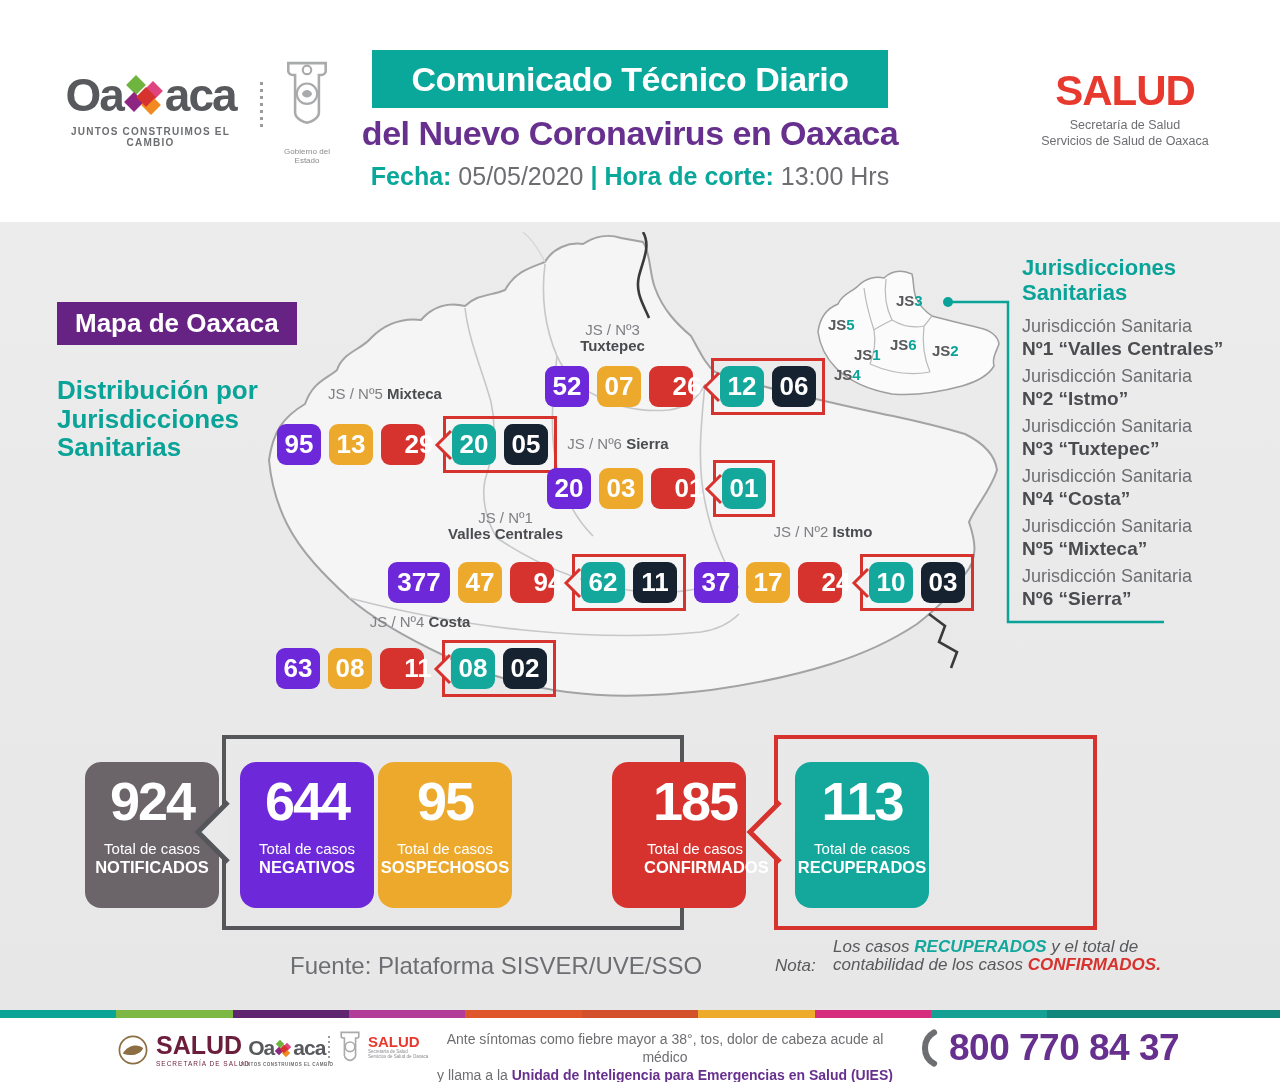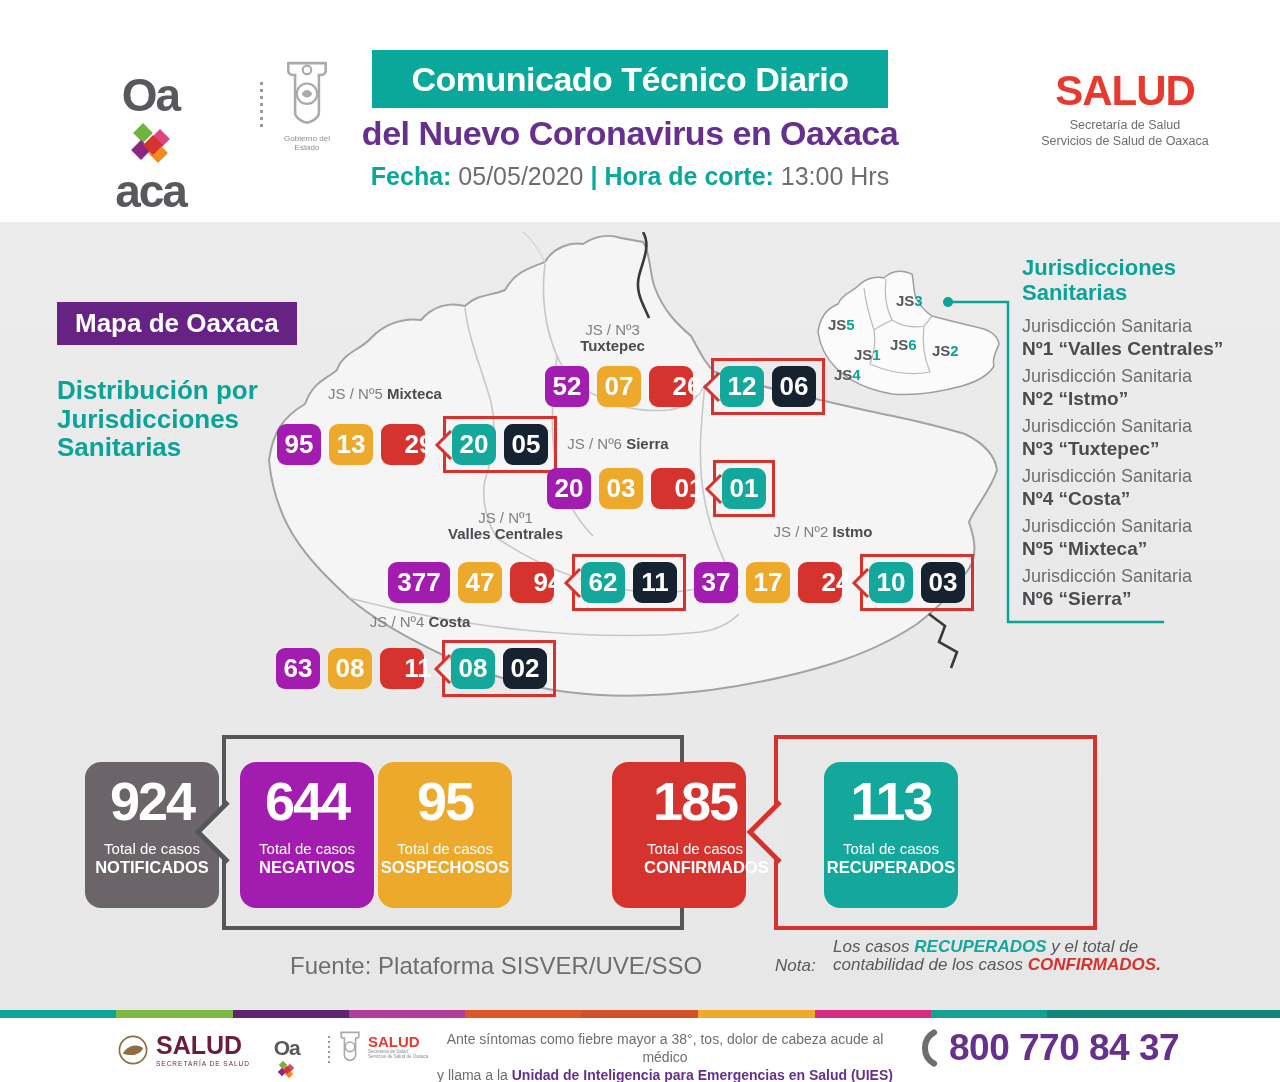--- a/index.html
+++ b/index.html
@@ -10,33 +10,33 @@
   .hdr-teal-banner { position:absolute; left:372px; top:50px; width:516px; height:58px;
     background:#0aa79b; color:#fff; font-size:34px; font-weight:bold;
     display:flex; align-items:center; justify-content:center; letter-spacing:-0.5px; }
   .hdr-subtitle { position:absolute; left:330px; top:114px; width:600px; text-align:center;
     color:#67308f; font-size:34px; font-weight:800; letter-spacing:-0.5px; }
   .hdr-fecha { position:absolute; left:300px; top:162px; width:660px; text-align:center;
     font-size:25px; color:#6d6e71; }
   .hdr-fecha .lbl { color:#0aa79b; font-weight:bold; }
   .oax-logo { position:absolute; left:48px; top:68px; width:205px; text-align:center; }
   .oax-word { display:flex; align-items:center; justify-content:center; gap:2px;
-    font-size:46px; font-weight:800; color:#58595c; letter-spacing:-2px;flex-direction:column; }
+    font-size:46px; font-weight:800; color:#58595c; letter-spacing:-2px; }
   .diamond-cluster { position:relative; width:38px; height:38px; display:inline-block; }
   .diamond-cluster i { position:absolute; width:14px; height:14px; transform:rotate(45deg); }
   .dc-n { left:4px;  top:2px;  background:#6fb43e; }
   .dc-e { left:21px; top:8px;  background:#e0447e; }
   .dc-w { left:2px;  top:19px; background:#8d2582; }
   .dc-s { left:19px; top:22px; background:#f08a21; }
   .dc-c { left:14px; top:14px; width:9px; height:9px; background:#d7332e; }
   .oax-tagline { margin-top:4px; font-size:10px; font-weight:bold; color:#6d6e71; letter-spacing:1.2px; }
   .hdr-dots { position:absolute; left:260px; top:82px; display:flex; flex-direction:column; gap:4px; }
   .hdr-dots span { width:3px; height:3px; background:#9a9b9e; }
   .crest-block { position:absolute; left:272px; top:58px; width:70px; text-align:center; }
-  .crest-caption { font-size:8px; color:#8a8b8e; margin-top:4px; }
+  .crest-caption { font-size:8px; color:#8a8b8e; margin-top:17px; }
   .salud-logo { position:absolute; left:1040px; top:70px; width:170px; text-align:center; }
   .salud-title { color:#e8392e; font-size:42px; font-weight:900; letter-spacing:-1px; line-height:1; }
   .salud-sub { font-size:12.5px; color:#6d6e71; line-height:16px; margin-top:5px; }
 
   
   .panel { position:absolute; left:0; top:222px; width:1280px; height:788px;
     background:linear-gradient(180deg,#ececed,#e7e7e8); }
   .map-banner { position:absolute; left:57px; top:302px; background:#662383; color:#fff;
     font-size:26px; font-weight:bold; padding:6px 18px; }
   .map-subtitle { position:absolute; left:57px; top:352px; color:#0aa398;
@@ -46,21 +46,21 @@
   .connector { position:absolute; left:938px; top:290px; z-index:2; }
 
   
   .region-label { position:absolute; z-index:3; font-size:15px; color:#7e7f82; text-align:center; line-height:1.06; }
   .region-label b { color:#4b4c4f; }
   .region-label.stacked span, .region-label.stacked b { display:block; }
   .badge-row { position:absolute; z-index:3; display:flex; align-items:center; gap:8px; }
   .badge { display:flex; align-items:center; justify-content:center; width:44px; height:41px;
     border-radius:9px; color:#fff; font-size:26px; font-weight:bold; }
   .badge.wide { width:62px; }
-  .bg-green { background:#a21caf; } .bg-amber { background:#eda92c; } .bg-red { background:#d7332e;padding-left:32px; }
+  .bg-green { background:#6d28d9; } .bg-amber { background:#eda92c; } .bg-red { background:#d7332e;padding-left:32px; }
   .bg-teal { background:#14a89d;text-align:center; } .bg-navy { background:#162230; }
   .badge-group { position:relative; display:flex; align-items:center; gap:8px;
     border:3px solid #d7332e; padding:5px 6px; margin-left:10px; }
   .group-notch { position:absolute; left:-13px; top:50%; margin-top:-16px; }
 
   
   .side-heading { position:absolute; left:1022px; top:256px; color:#0aa398;
     font-size:22px; font-weight:bold; line-height:1.12; z-index:3; }
   .side-item { position:absolute; left:1022px; width:250px; z-index:3; }
   .side-item .l1 { font-size:18px; color:#6d6e71; }
@@ -386,21 +386,21 @@
   <div class="stat bg-amber" style="left:378px;">
     <div class="num">95</div>
     <div class="l1">Total de casos</div>
     <div class="l2">SOSPECHOSOS</div>
   </div>
   <div class="stat bg-red" style="left:612px;">
     <div class="num">185</div>
     <div class="l1">Total de casos</div>
     <div class="l2">CONFIRMADOS</div>
   </div>
-  <div class="stat bg-teal" style="left:795px;margin-left:29px;">
+  <div class="stat bg-teal" style="left:795px;">
     <div class="num">113</div>
     <div class="l1">Total de casos</div>
     <div class="l2">RECUPERADOS</div>
   </div>
 
   <div class="fuente">Fuente: Plataforma SISVER/UVE/SSO</div>
 
   <div class="nota">
     <span class="nlabel">Nota:</span>
     <div class="nl"><span>Los casos </span><b class="t">RECUPERADOS</b><span> y el total de</span></div>

